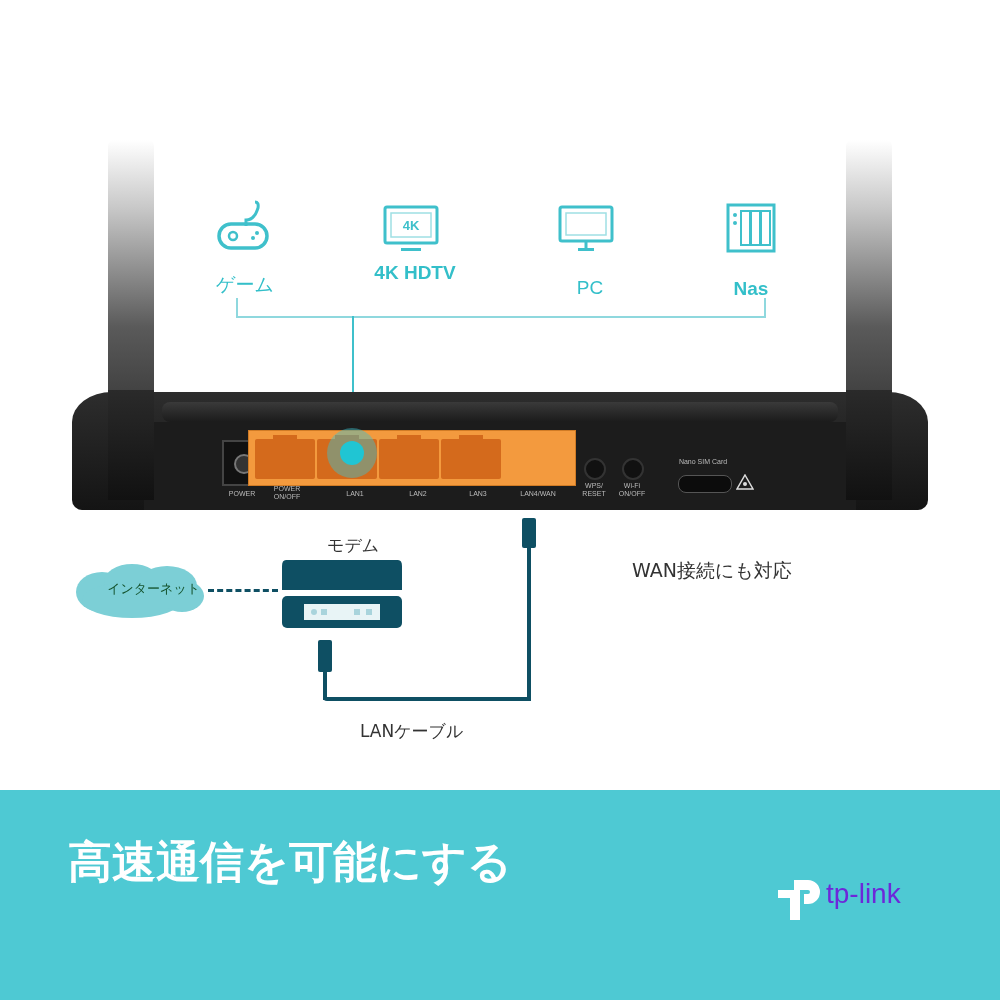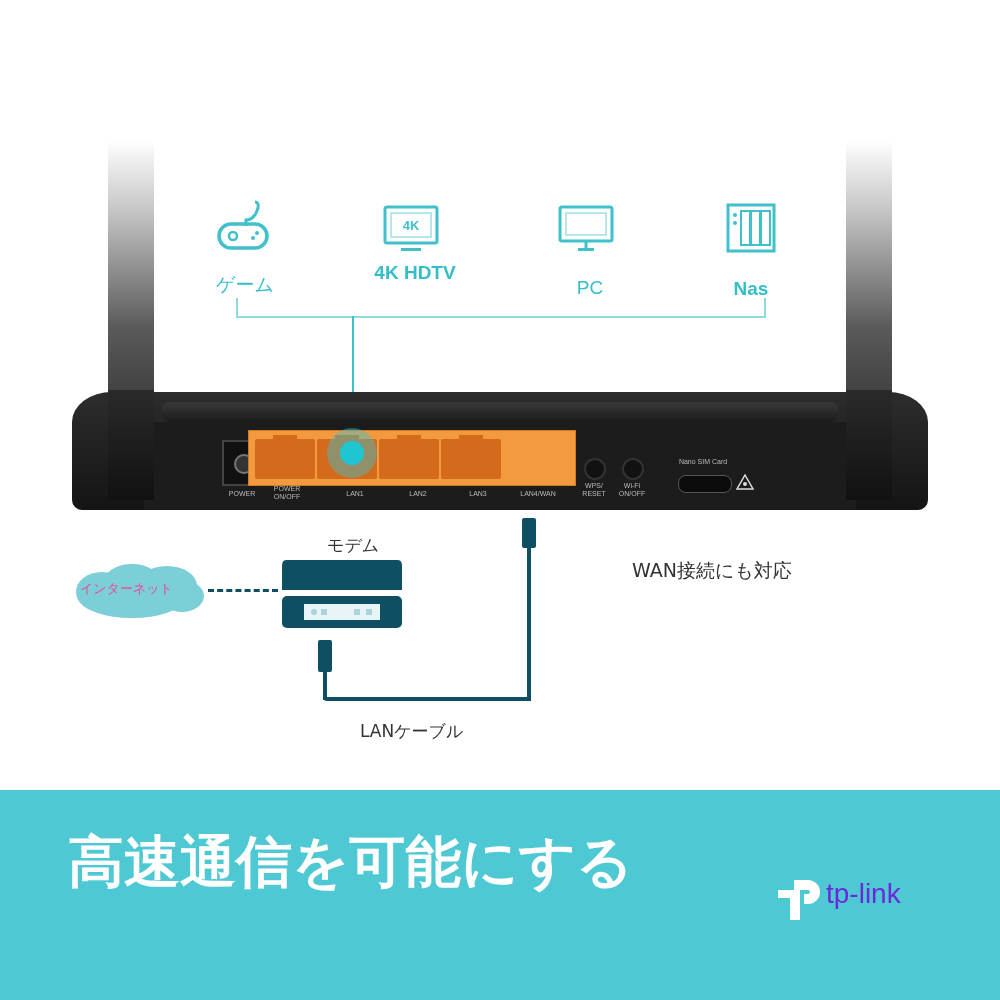--- a/index.html
+++ b/index.html
@@ -11,21 +11,21 @@
   .router{position:absolute;left:72px;top:392px;width:856px;height:118px;}
   .router-body{position:absolute;left:0;top:0;width:856px;height:118px;background:linear-gradient(#2d2d2d,#141414);border-radius:40px 40px 10px 10px/30px 30px 10px 10px;}
   .router-top{position:absolute;left:90px;top:10px;width:676px;height:20px;background:linear-gradient(#3a3a3a,#1b1b1b);border-radius:8px;}
   .panel{position:absolute;left:72px;top:30px;width:712px;height:88px;background:#1c1c1c;}
   .port-block{position:absolute;left:248px;top:430px;width:326px;height:54px;background:#f39a3e;border:1px solid #d07b25;}
   .port{position:absolute;top:8px;width:60px;height:40px;background:#d46a1c;border-radius:2px;}
   .port:before{content:"";position:absolute;left:18px;top:-4px;width:24px;height:8px;background:#d46a1c;}
   .small-lbl{position:absolute;font-size:7px;color:#bbb;text-align:center;font-family:"Liberation Sans",sans-serif;line-height:8px;}
   .btn-round{position:absolute;width:18px;height:18px;border-radius:50%;background:#111;border:2px solid #333;}
   .banner{position:absolute;left:0;top:790px;width:1000px;height:210px;background:#4ec9d3;}
-  .banner-title{position:absolute;left:68px;top:830px;font-size:56px;color:#fff;font-weight:bold;line-height:64px;font-family:"DejaVu Sans",sans-serif;}
+  .banner-title{position:absolute;left:68px;top:830px;font-size:44px;color:#fff;font-weight:bold;line-height:64px;font-family:"DejaVu Sans",sans-serif;}
   .cable{position:absolute;background:#0e4f63;}
 </style>
 </head>
 <body>
 
 <div class="antenna" style="left:108px;"></div>
 <div class="antenna" style="left:846px;"></div>
 
 <div class="abs" style="left:215px;top:200px;width:60px;height:60px;">
   <svg width="60" height="60" viewBox="0 0 60 60">
@@ -126,21 +126,21 @@
   <svg width="135" height="60" viewBox="0 0 135 60">
     <g fill="#7ccfd6">
       <ellipse cx="30" cy="32" rx="26" ry="20"></ellipse>
         <ellipse cx="60" cy="22" rx="28" ry="18"></ellipse>
       <ellipse cx="95" cy="26" rx="30" ry="20"></ellipse>
         <ellipse cx="60" cy="40" rx="50" ry="18"></ellipse>
       <ellipse cx="110" cy="36" rx="22" ry="16"></ellipse>
     </g>
   </svg>
 </div>
-<div class="abs" style="left:80px;top:580px;width:120px;text-align:left;font-size:13px;color:#ec4899;">インターネット</div>
+<div class="abs" style="left:80px;top:580px;width:120px;text-align:right;font-size:13px;color:#14532d;">インターネット</div>
 <div class="abs" style="left:208px;top:589px;width:70px;height:0;border-top:3px dashed #0e4f63;"></div>
 
 <div class="abs" style="left:280px;top:560px;width:125px;height:70px;">
   <svg width="125" height="70" viewBox="0 0 125 70">
     <path d="M6 0 H118 Q122 0 122 6 V30 H2 V6 Q2 0 6 0 Z" fill="#0e4f63"></path>
     <rect x="2" y="36" width="120" height="32" rx="5" fill="#0e4f63"></rect>
     <rect x="24" y="44" width="76" height="16" fill="#e8f4f6"></rect>
     <circle cx="34" cy="52" r="3" fill="#a9d4dc"></circle>
       <rect x="41" y="49" width="6" height="6" fill="#a9d4dc"></rect>
     <rect x="74" y="49" width="6" height="6" fill="#a9d4dc"></rect>

